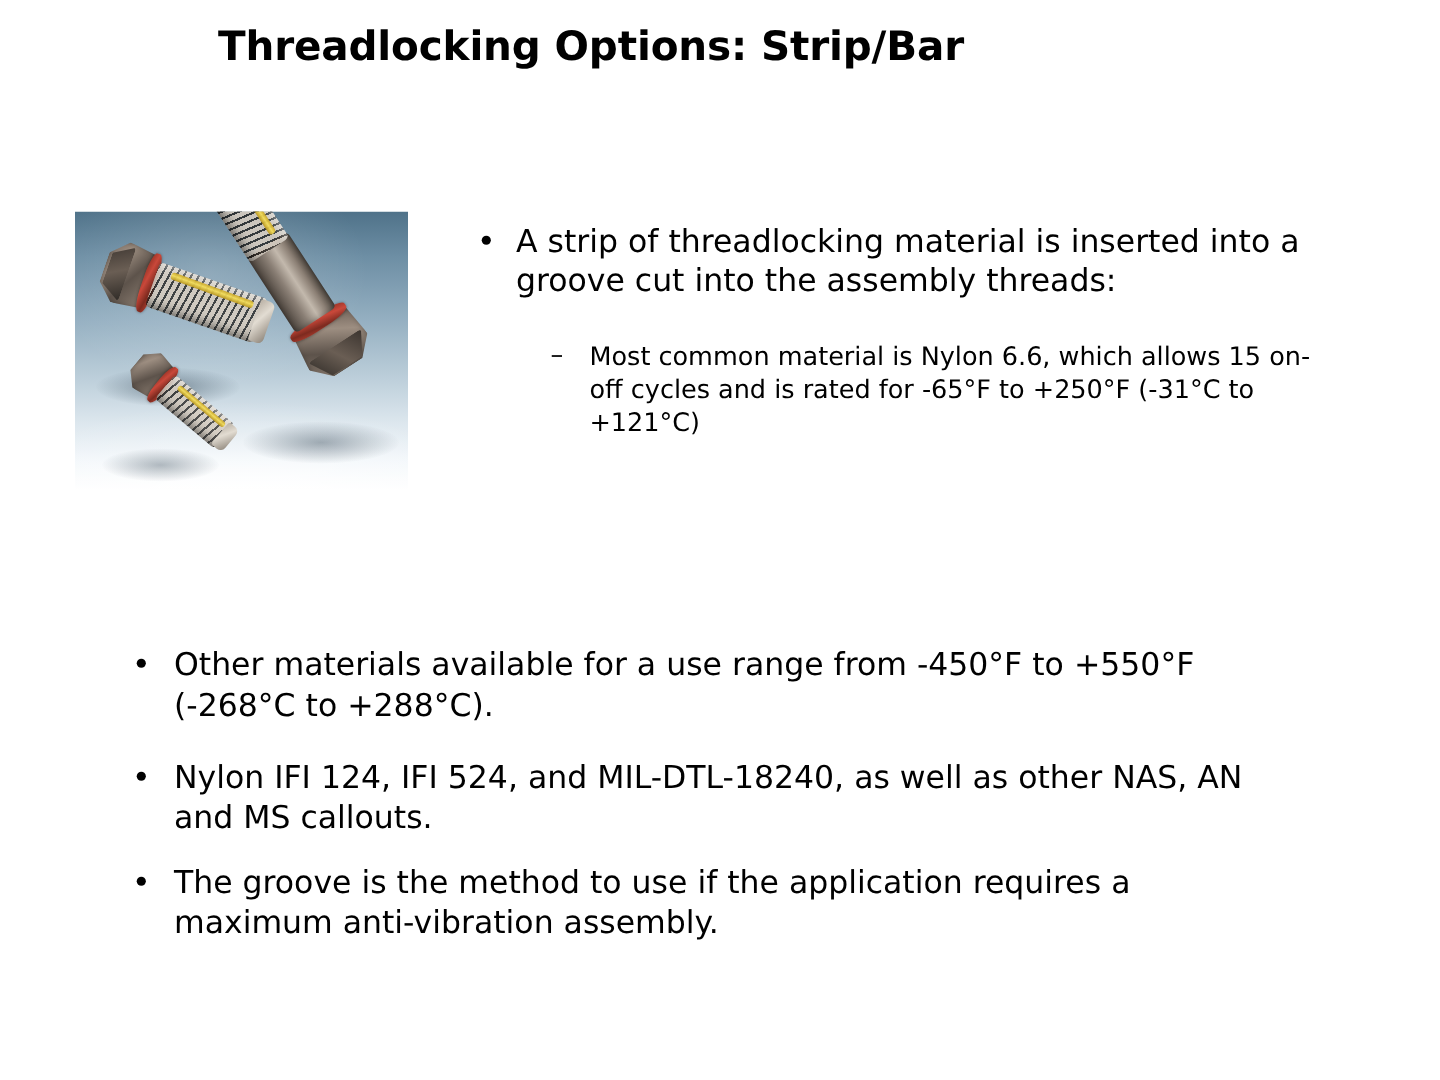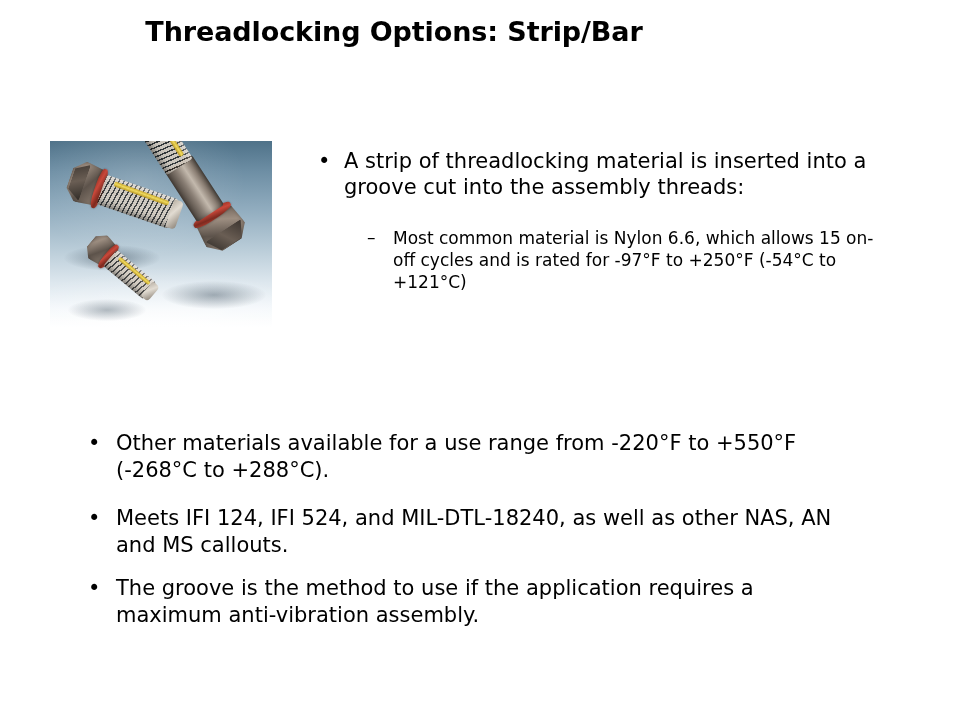--- a/index.html
+++ b/index.html
@@ -214,31 +214,31 @@
     </div>
   </div>
 
   <div class="bullet-row" id="upper-bullet-1">
     <span class="bullet-mark">•</span>
     <span class="bullet-text">A strip of threadlocking material is inserted into a groove cut into the assembly threads:</span>
   </div>
 
   <div class="bullet-row" id="upper-sub-1">
     <span class="bullet-mark">–</span>
-    <span class="bullet-text">Most common material is Nylon 6.6, which allows 15 on-off cycles and is rated for -97°F to +250°F (-54°C to +121°C)</span>
+    <span class="bullet-text">Most common material is Nylon 6.6, which allows 15 on-off cycles and is rated for -65°F to +250°F (-31°C to +121°C)</span>
   </div>
 
   <div class="bullet-row" id="lower-bullet-1">
     <span class="bullet-mark">•</span>
-    <span class="bullet-text">Other materials available for a use range from -220°F to +550°F (-268°C to +288°C).</span>
+    <span class="bullet-text">Other materials available for a use range from -450°F to +550°F (-268°C to +288°C).</span>
   </div>
 
   <div class="bullet-row" id="lower-bullet-2">
     <span class="bullet-mark">•</span>
-    <span class="bullet-text">Meets IFI 124, IFI 524, and MIL-DTL-18240, as well as other NAS, AN and MS callouts.</span>
+    <span class="bullet-text">Nylon IFI 124, IFI 524, and MIL-DTL-18240, as well as other NAS, AN and MS callouts.</span>
   </div>
 
   <div class="bullet-row" id="lower-bullet-3">
     <span class="bullet-mark">•</span>
     <span class="bullet-text">The groove is the method to use if the application requires a maximum anti-vibration assembly.</span>
   </div>
 
 </div>
 
 </body></html>

